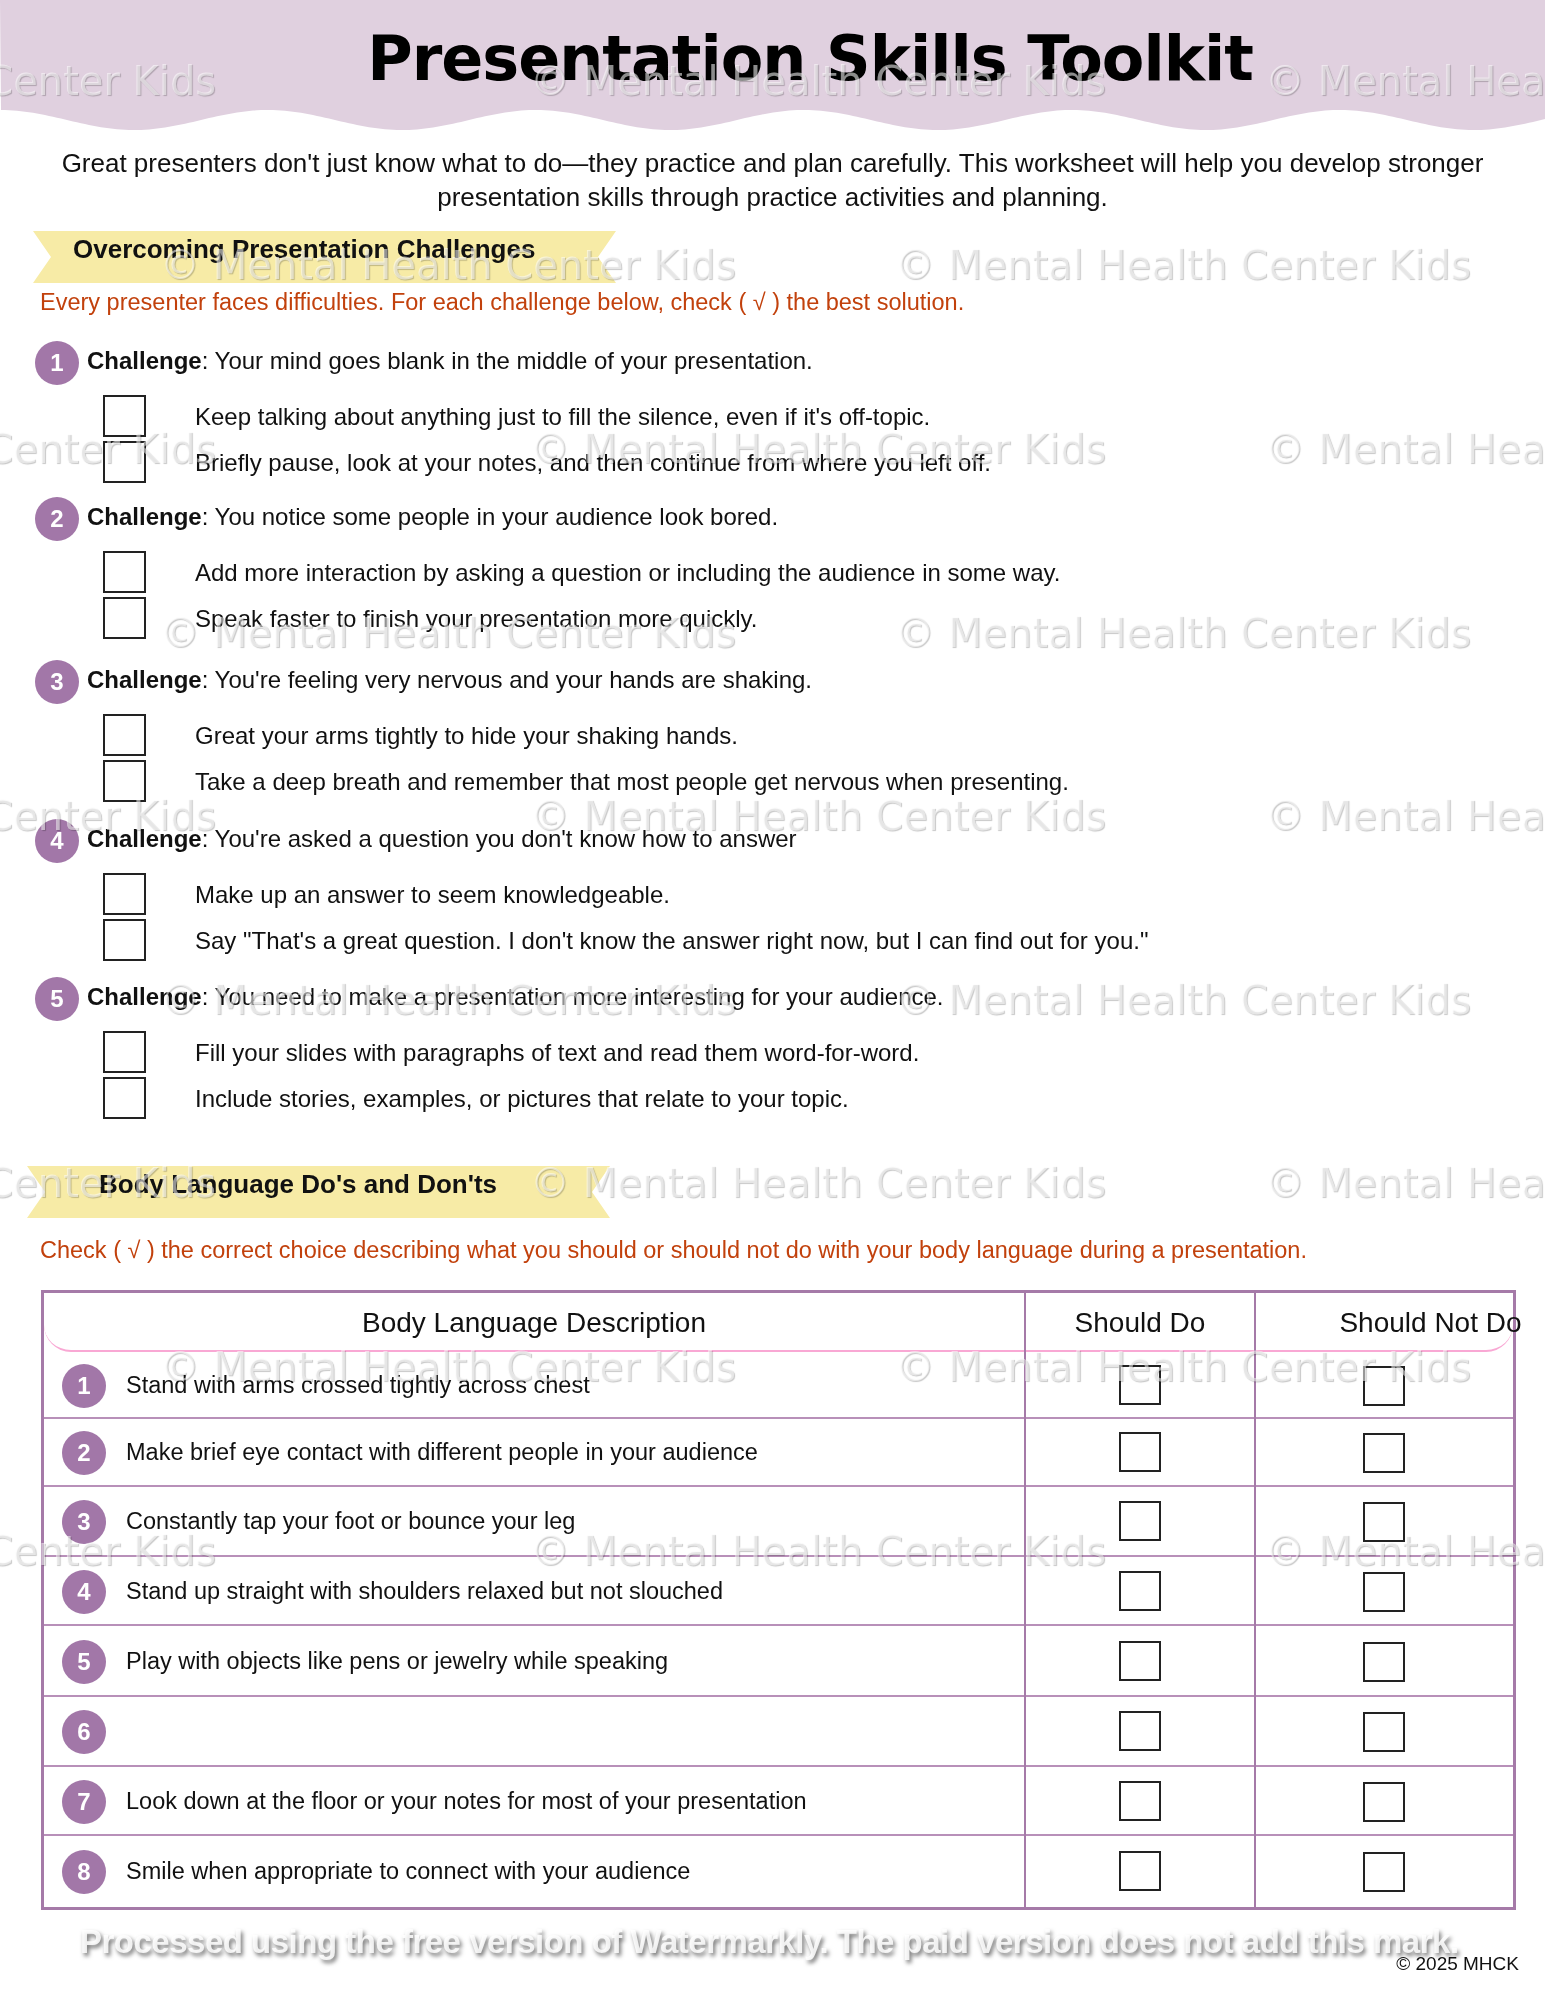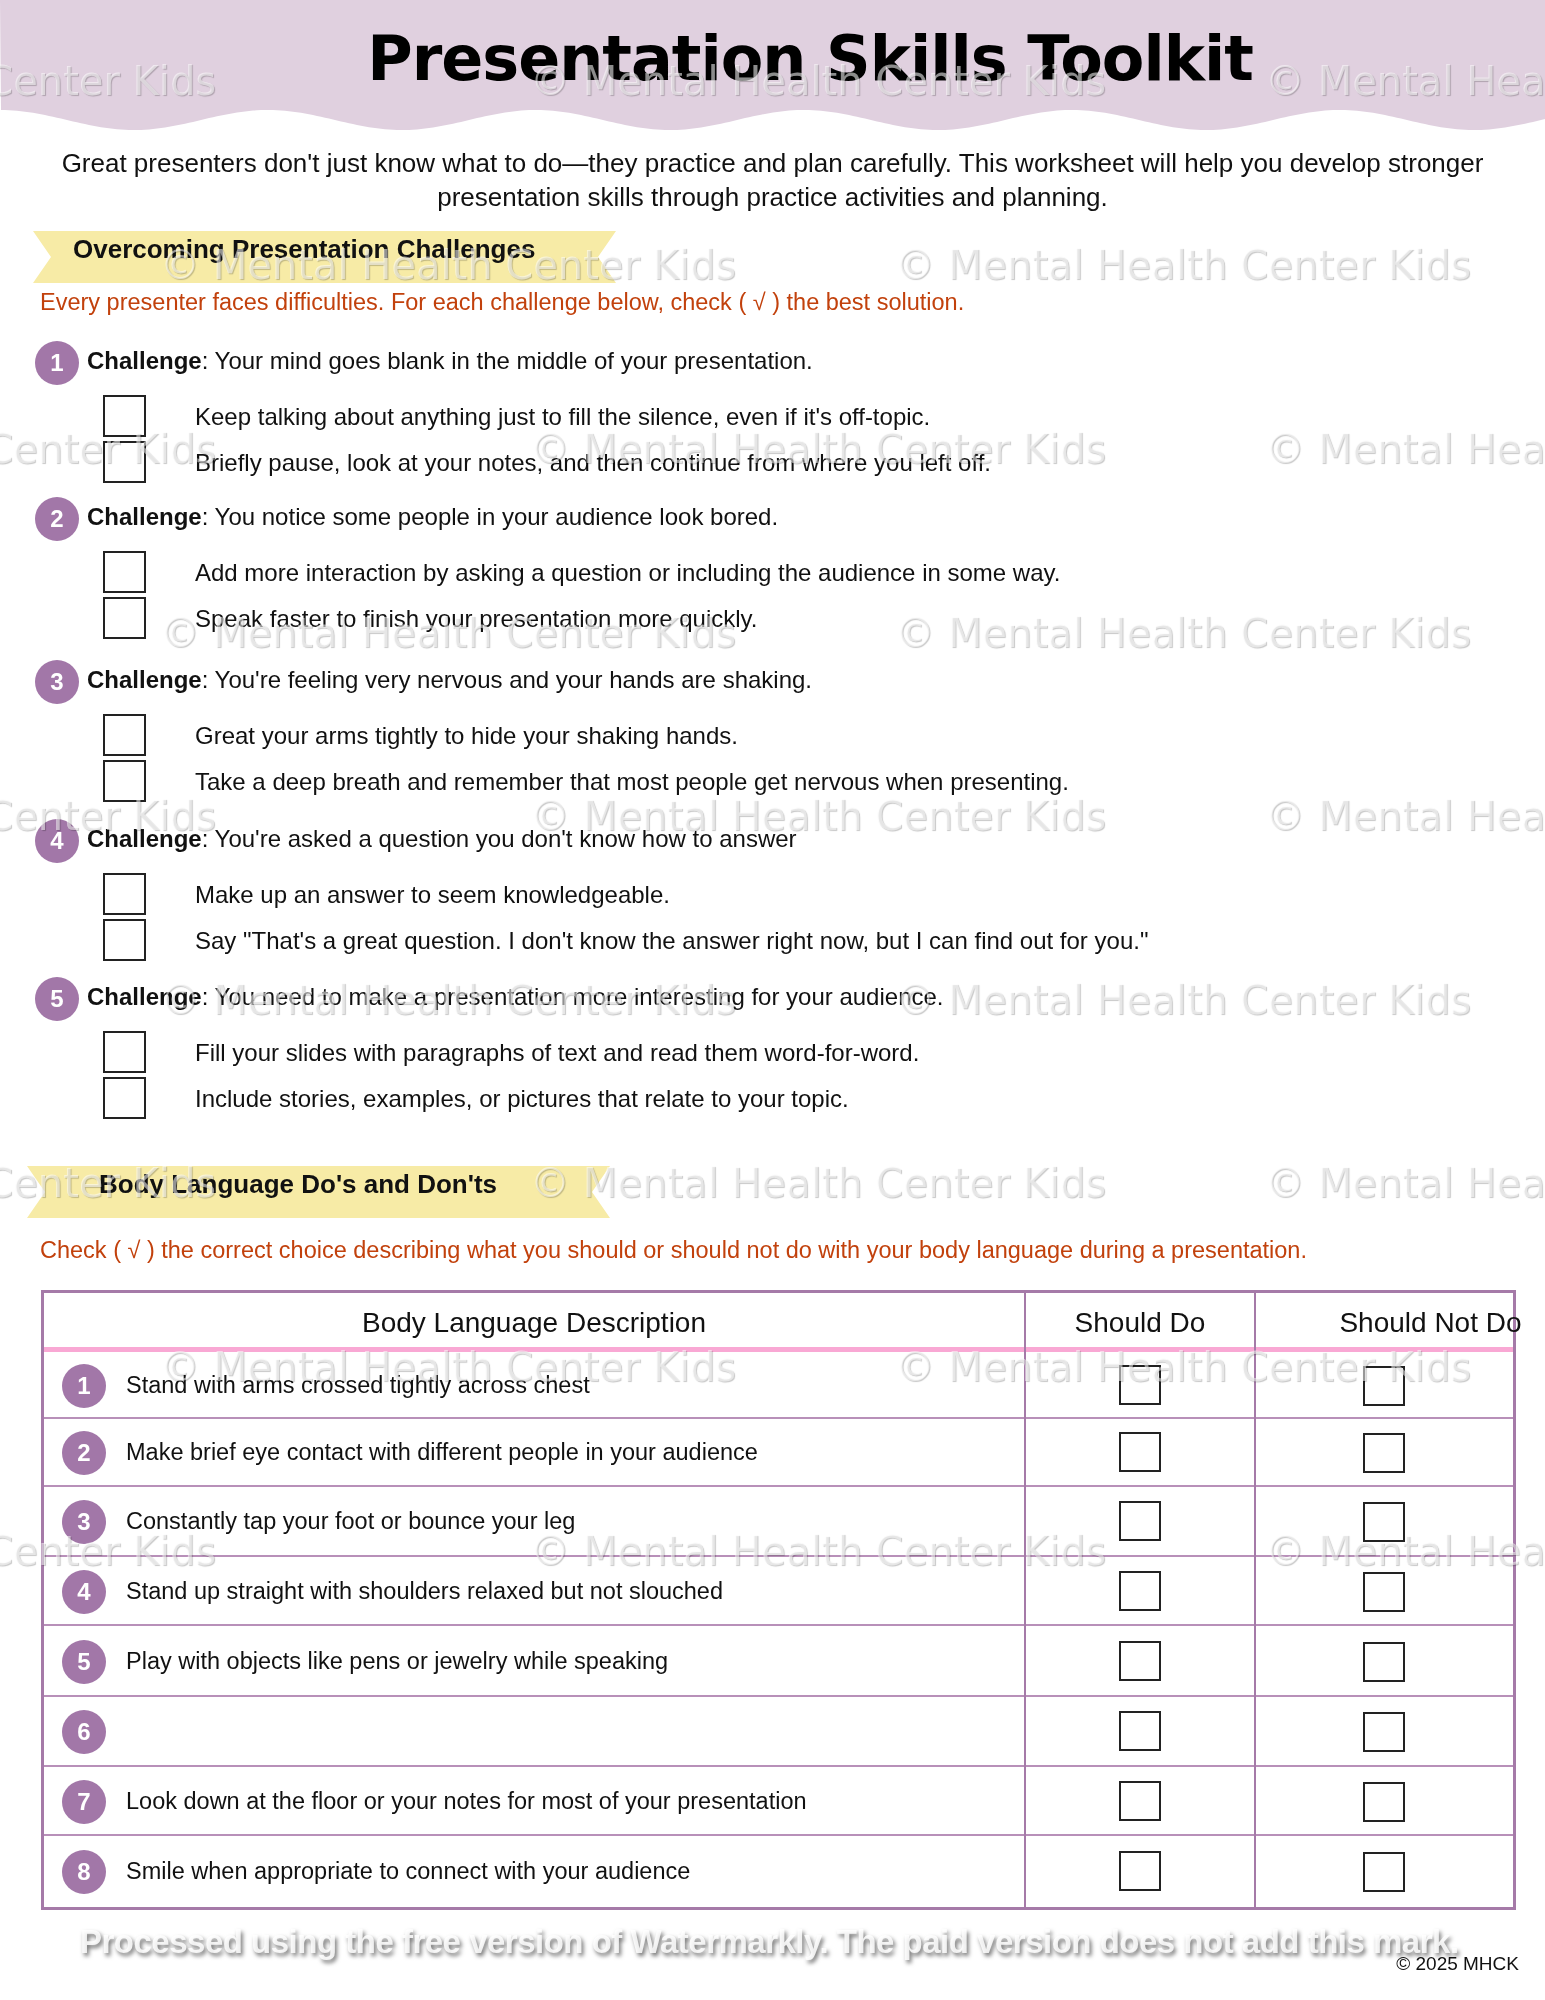--- a/index.html
+++ b/index.html
@@ -30,21 +30,21 @@
   .badge { position: absolute; width: 44px; height: 44px; border-radius: 50%; background: #a277a8;
     color: #fff; font-weight: bold; font-size: 24px; text-align: center; line-height: 44px; }
   .ch-text { position: absolute; left: 52px; top: 6px; font-size: 24px; white-space: nowrap; }
   .ch-text b { font-weight: bold; }
   .option { position: absolute; left: 68px; height: 42px; white-space: nowrap; }
   .cb { position: absolute; left: 0; top: 0; width: 43px; height: 42px; border: 2px solid #222; background: #fff; }
   .opt-text { position: absolute; left: 92px; top: 8px; font-size: 24px; }
 
   .table { position: absolute; left: 41px; top: 1290px; width: 1475px; height: 620px;
     border: 3px solid #a57aa8; }
-  .thead { position: absolute; left: 0; top: 0; width: 100%; height: 59px; border-bottom: 5px solid #f9a8d4; }
+  .thead { position: absolute; left: 0; top: 0; width: 100%; height: 59px; border-bottom: 2px solid #f9a8d4; border-radius: 27px; }
   .th { position: absolute; top: 14px; font-size: 28px; text-align: center; color: #111; }
   .col-div { position: absolute; top: 0; width: 2px; height: 100%; background: #a57aa8; }
   .trow { position: absolute; left: 0; width: 100%; border-bottom: 2px solid #b890b9; }
   .trow:last-child { border-bottom: none; }
   .trow .badge { left: 18px; }
   .trow .row-text { position: absolute; left: 82px; font-size: 23.5px; white-space: nowrap; }
   .tcb { position: absolute; width: 42px; height: 40px; border: 2px solid #222; background: #fff; }
 
   .wm { position: absolute; font-size: 40px; color: rgba(255,255,255,0.55);
     text-shadow: 1px 1px 1px rgba(0,0,0,0.22); white-space: nowrap; pointer-events: none; font-family: "DejaVu Sans", sans-serif; }

